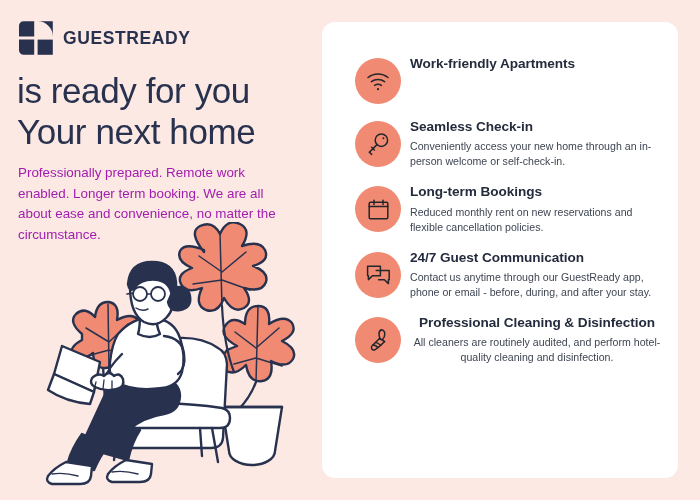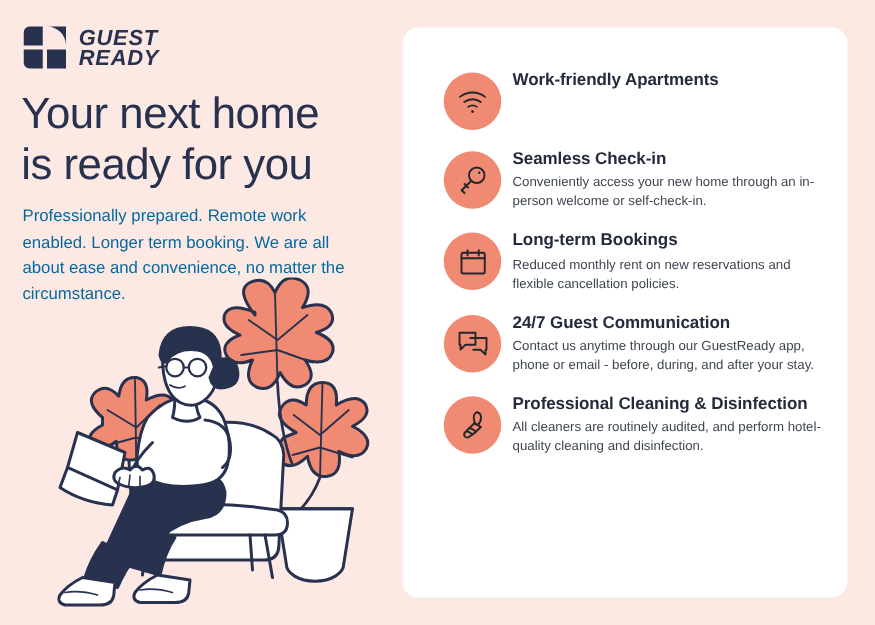--- a/index.html
+++ b/index.html
@@ -38,23 +38,22 @@
     align-items: center;
     gap: 9px;
   }
   .brand-mark {
     width: 36px;
     height: 36px;
     display: block;
   }
   .brand-word {
     display: flex;
-    flex-direction: column;
+    flex-direction: row;
     line-height: 0.94;
-    font-style: italic;
   }
   .brand-word span {
     font-family: "Liberation Sans", sans-serif;
     font-weight: bold;
     font-size: 17.5px;
     letter-spacing: 0.6px;
     color: #28324F;
   }
 
   .headline {
@@ -71,21 +70,21 @@
   }
   .headline .ln { display: block; }
 
   .subcopy {
     position: absolute;
     left: 18px;
     top: 163px;
     width: 275px;
     font-size: 13.4px;
     line-height: 1.53;
-    color: #0369a1;
+    color: #a21caf;
     margin: 0;
   }
 
   .illustration {
     position: absolute;
     left: 36px;
     top: 222px;
     width: 275px;
     height: 268px;
   }
@@ -111,21 +110,21 @@
   }
 
   .feature {
     display: flex;
     align-items: flex-start;
     gap: 9px;
     padding: 0 14px 0 33px;
     margin-bottom: 15px;
     box-sizing: border-box;
   }
-  .feature:last-child { margin-bottom: 0; }
+  .feature:last-child { margin-bottom: 0; text-align: center; }
 
   .feature-icon {
     flex: 0 0 auto;
     width: 46px;
     height: 46px;
     border-radius: 50%;
     background: #F08A72;
     display: flex;
     align-items: center;
     justify-content: center;
@@ -174,22 +173,22 @@
 
         <rect x="19.6" y="19.6" width="15.2" height="15.2" fill="#28324F"></rect>
       </svg>
       <span class="brand-word">
         <span>GUEST</span>
         <span>READY</span>
       </span>
     </div>
 
     <h1 class="headline">
+      <span class="ln">is ready for you</span>
       <span class="ln">Your next home</span>
-      <span class="ln">is ready for you</span>
     </h1>
 
     <p class="subcopy">Professionally prepared. Remote work enabled. Longer term booking. We are all about ease and convenience, no matter the circumstance.</p>
 
     <svg class="illustration" viewBox="0 0 275 268">
       <g fill="none" stroke="#28324F" stroke-width="2.4" stroke-linecap="round" stroke-linejoin="round">
 
         <g>
           <path d="M168 30 q-16 -20 -4 -26 q13 -6 20 8 q7 -16 20 -10 q12 6 2 22 q18 -6 23 4 q5 11 -12 16 q16 6 13 16 q-4 11 -22 6 q10 14 0 20 q-11 6 -20 -10 q-6 16 -18 12 q-12 -5 -4 -22 q-16 6 -21 -4 q-5 -10 11 -16 q-16 -7 -12 -17 q5 -9 24 -1 Z" fill="#F08A72"></path>
           <path d="M184 12 L186 84 M163 34 L186 50 M210 30 L186 50 M157 62 L186 58 M214 68 L186 58" stroke-width="1.5" fill="none"></path>

